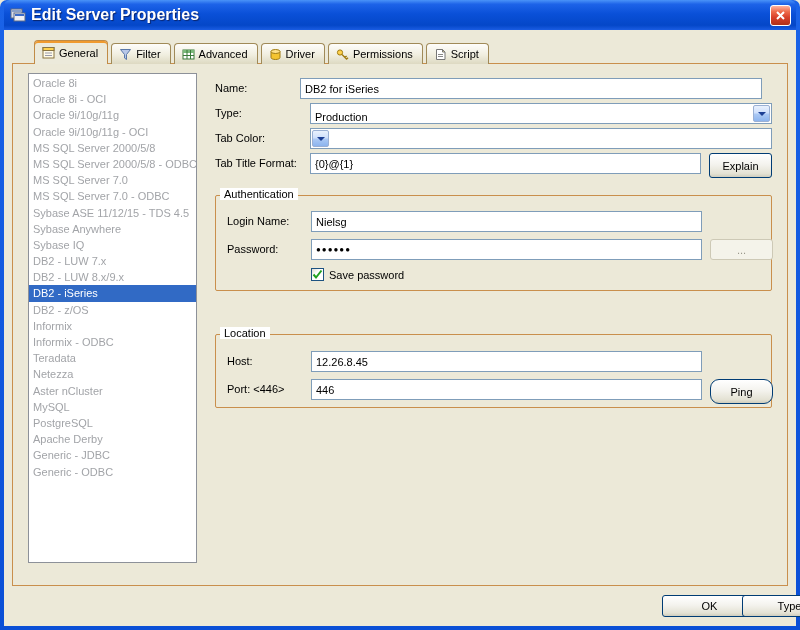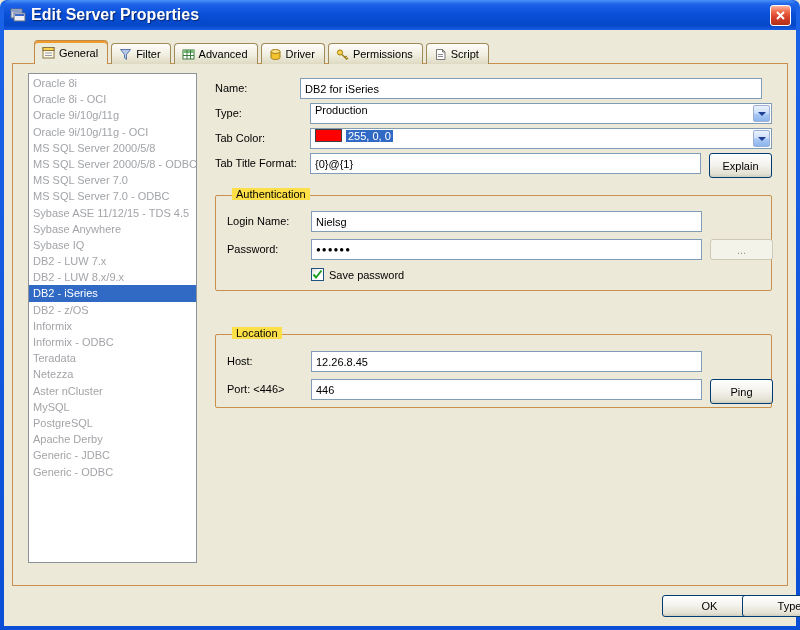--- a/index.html
+++ b/index.html
@@ -88,21 +88,21 @@
   .lbl { position: absolute; top: 4px; white-space: nowrap; }
   .txt {
     position: absolute; height: 21px;
     border: 1px solid #7f9db9; background: #fff;
     font: 11px "Liberation Sans", sans-serif;
     padding: 1px 4px; color: #000;
   }
   .combo {
     position: absolute; height: 21px;
     border: 1px solid #7f9db9; background: #fff;
-    display: flex; align-items: flex-start;
+    display: flex; align-items: flex-end;
   }
   .combo .value { flex: 1; padding: 0 4px; display: flex; align-items: center; gap: 4px; overflow: hidden; white-space: nowrap; }
   .arrow-btn {
     width: 17px; align-self: stretch; margin: 1px;
     border: 1px solid #9ab0d4; border-radius: 2px;
     background: linear-gradient(180deg, #e9f1fd 0%, #cfe0fc 45%, #aac8f4 55%, #8cb4ee 100%);
     display: flex; align-items: center; justify-content: center;
   }
   .arrow-down {
     width: 0; height: 0;
@@ -122,22 +122,22 @@
     position: absolute; height: 21px;
     border: 1px solid #cdc9b6; border-radius: 3px;
     background: #f4f3ea; color: #9a998c;
     font: 11px "Liberation Sans", sans-serif; text-align: center;
   }
   .fieldset {
     position: absolute;
     border: 1px solid #c98f4c; border-radius: 2px;
   }
   .legend {
-    position: absolute; top: -8px; left: 16px;
-    background: #fde047; padding: 0 4px;
+    position: absolute; top: -8px; left: 4px;
+    background: #ffffff; padding: 0 4px;
     white-space: nowrap;
   }
   .checkbox {
     position: absolute; width: 13px; height: 13px;
     border: 1px solid #1d5281;
     background: linear-gradient(135deg, #dcdcd4, #ffffff 40%);
     display: flex; align-items: center; justify-content: center;
   }
   .checkbox svg { visibility: hidden; }
   .checkbox.checked svg { visibility: visible; }
@@ -271,24 +271,20 @@
           <span class="value">Production</span>
           <span class="arrow-btn">
             <span class="arrow-down"></span>
           </span>
         </div>
       </div>
 
       <div class="row" style="top:64px;">
         <span class="lbl" style="left:202px;">Tab Color:</span>
         <div class="combo" style="left:297px; width:462px;">
-          <span class="value">
-            <span class="swatch" style="background-color: rgb(255, 0, 0);"></span>
-            <span class="sel-text">255, 0, 0</span>
-          </span>
           <span class="arrow-btn">
             <span class="arrow-down"></span>
           </span>
         </div>
       </div>
 
       <div class="row" style="top:89px;">
         <span class="lbl" style="left:202px;">Tab Title Format:</span>
         <input class="txt" style="left: 297px; width: 391px;" value="{0}@{1}">
         <button class="btn btn-sm" style="left:696px; width:63px;">Explain</button>
@@ -315,21 +311,21 @@
 
       <div class="fieldset" style="left:202px; width:557px; top:270px; height:74px;">
         <span class="legend">Location</span>
         <div class="row" style="top:16px;">
           <span class="lbl" style="left:11px;">Host:</span>
           <input class="txt" style="left: 95px; width: 391px;" value="12.26.8.45">
         </div>
         <div class="row" style="top:44px;">
           <span class="lbl" style="left:11px;">Port: &lt;446&gt;</span>
           <input class="txt" style="left: 95px; width: 391px;" value="446">
-          <button class="btn btn-sm" style="left:494px; width:63px;">Ping</button>
+          <button class="btn btn-sm" style="left:494px; width:63px;border-radius:9px;">Ping</button>
         </div>
       </div>
 
 
     </div>
 
     <button class="btn footer-btn" style="left:626px; top:565px;">OK</button>
     <button class="btn footer-btn" style="left:706px; top:565px;">Type</button>
 
   </div>

